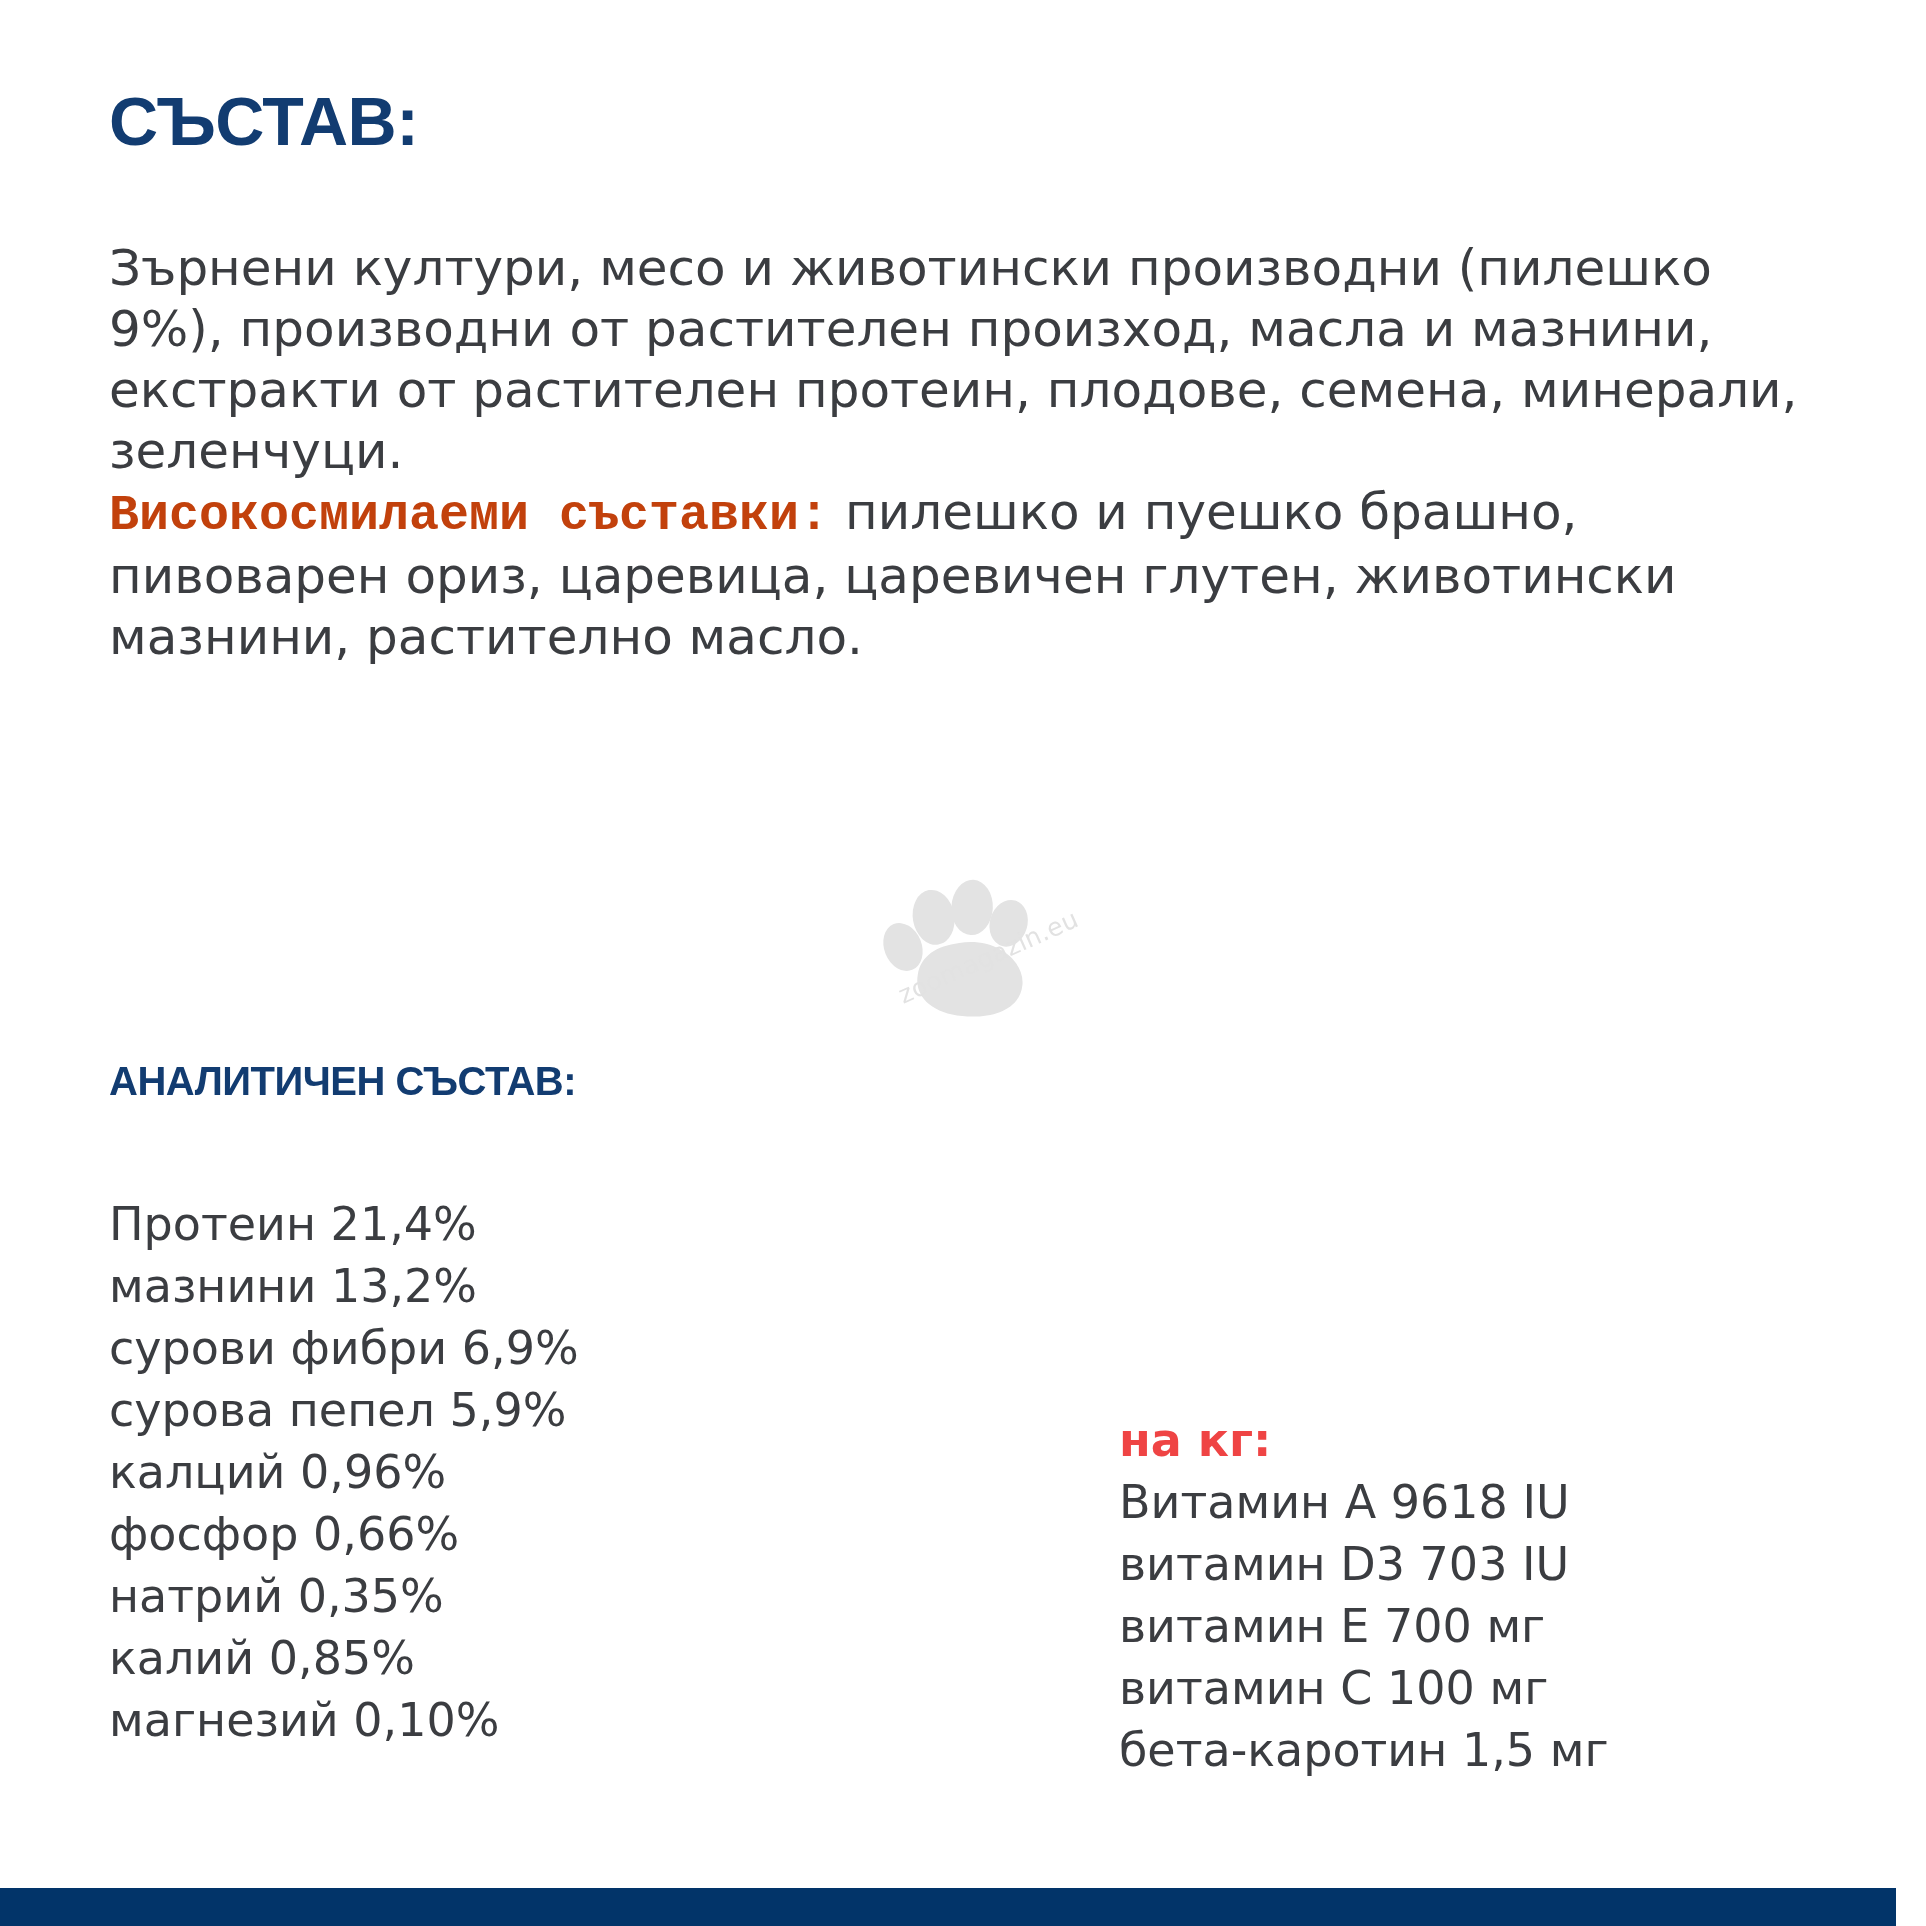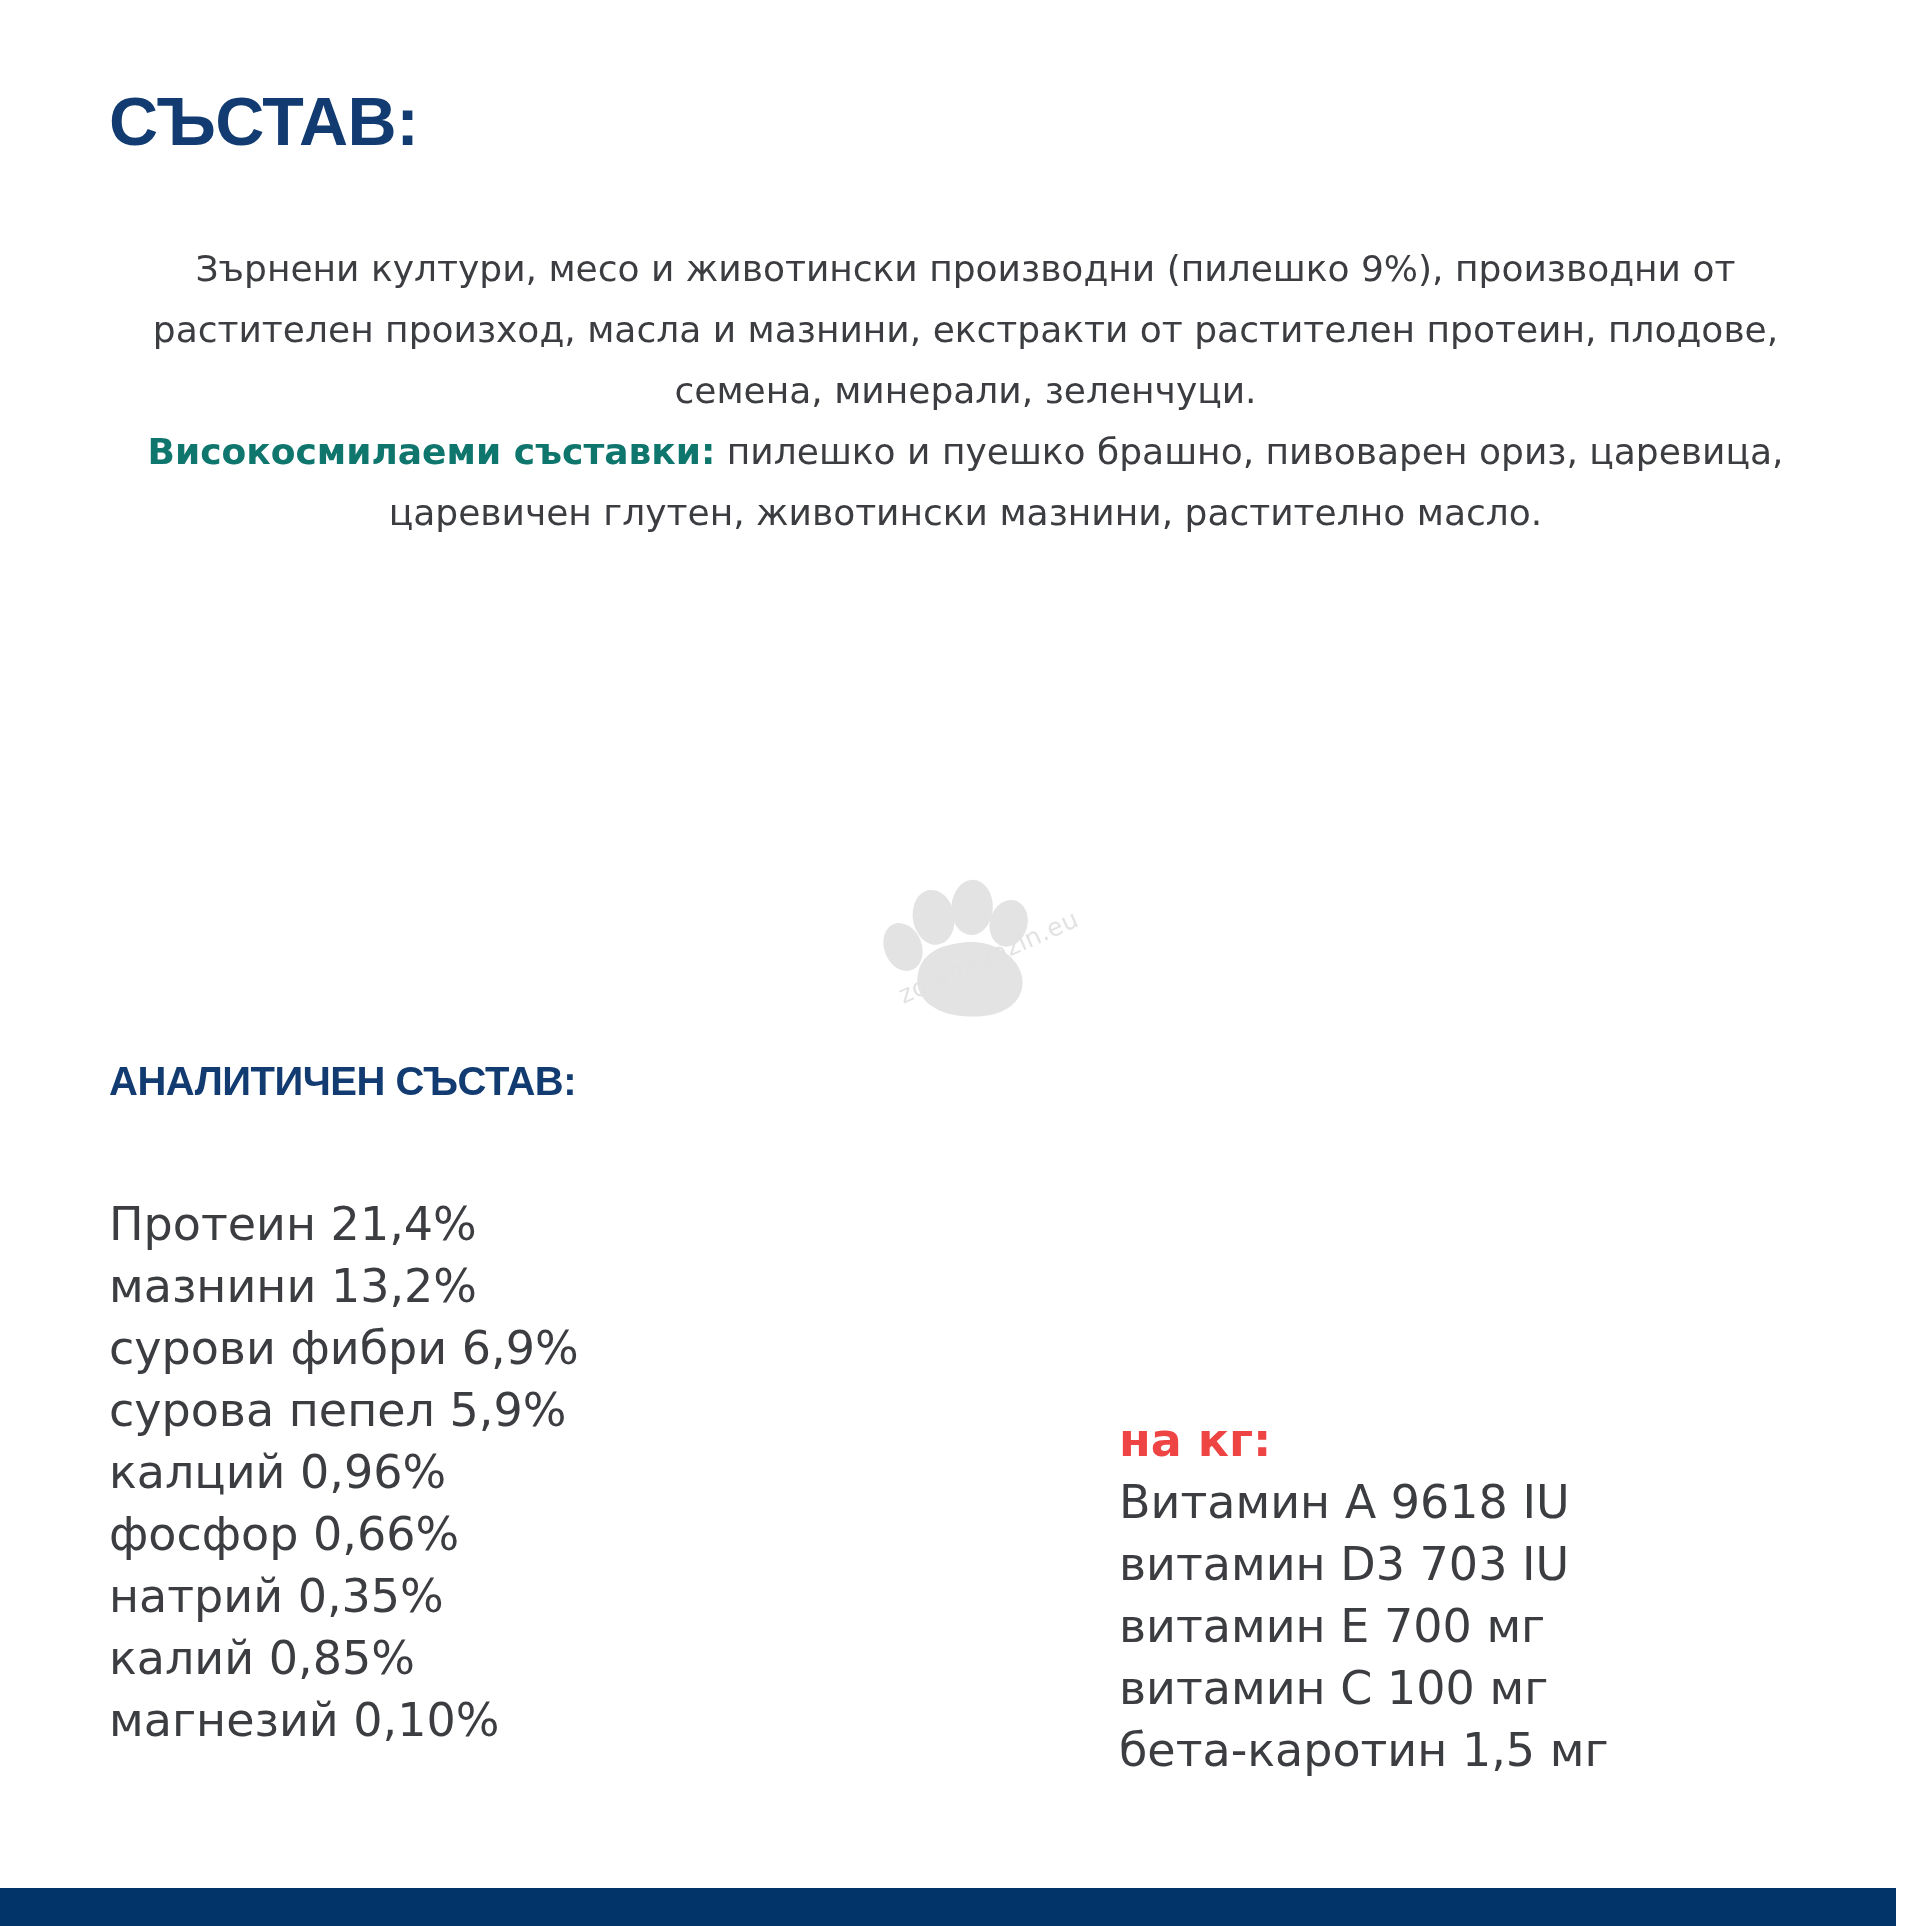--- a/index.html
+++ b/index.html
@@ -35,33 +35,33 @@
   }
   #heading-analytical {
     top: 1061px;
     font-size: 40px;
   }
 
   
   .body-text {
     position: absolute;
     color: #3b3d41;
-    font-size: 36px;
+    font-size: 50px;
     line-height: 61px;
     font-weight: 400;
-    text-align: center;
   }
   #composition-paragraph {
     left: 109px;
     top: 238px;
     width: 1713px;
   }
   #composition-paragraph .ingredient-emphasis {
     font-weight: 700;
-    color: #0f766e;
+    color: #c2410c;
+    font-family: Liberation Mono, monospace;
   }
 
   
   .nutrient-list {
     position: absolute;
     color: #3b3d41;
     font-size: 46px;
     line-height: 62px;
     font-weight: 400;
   }

